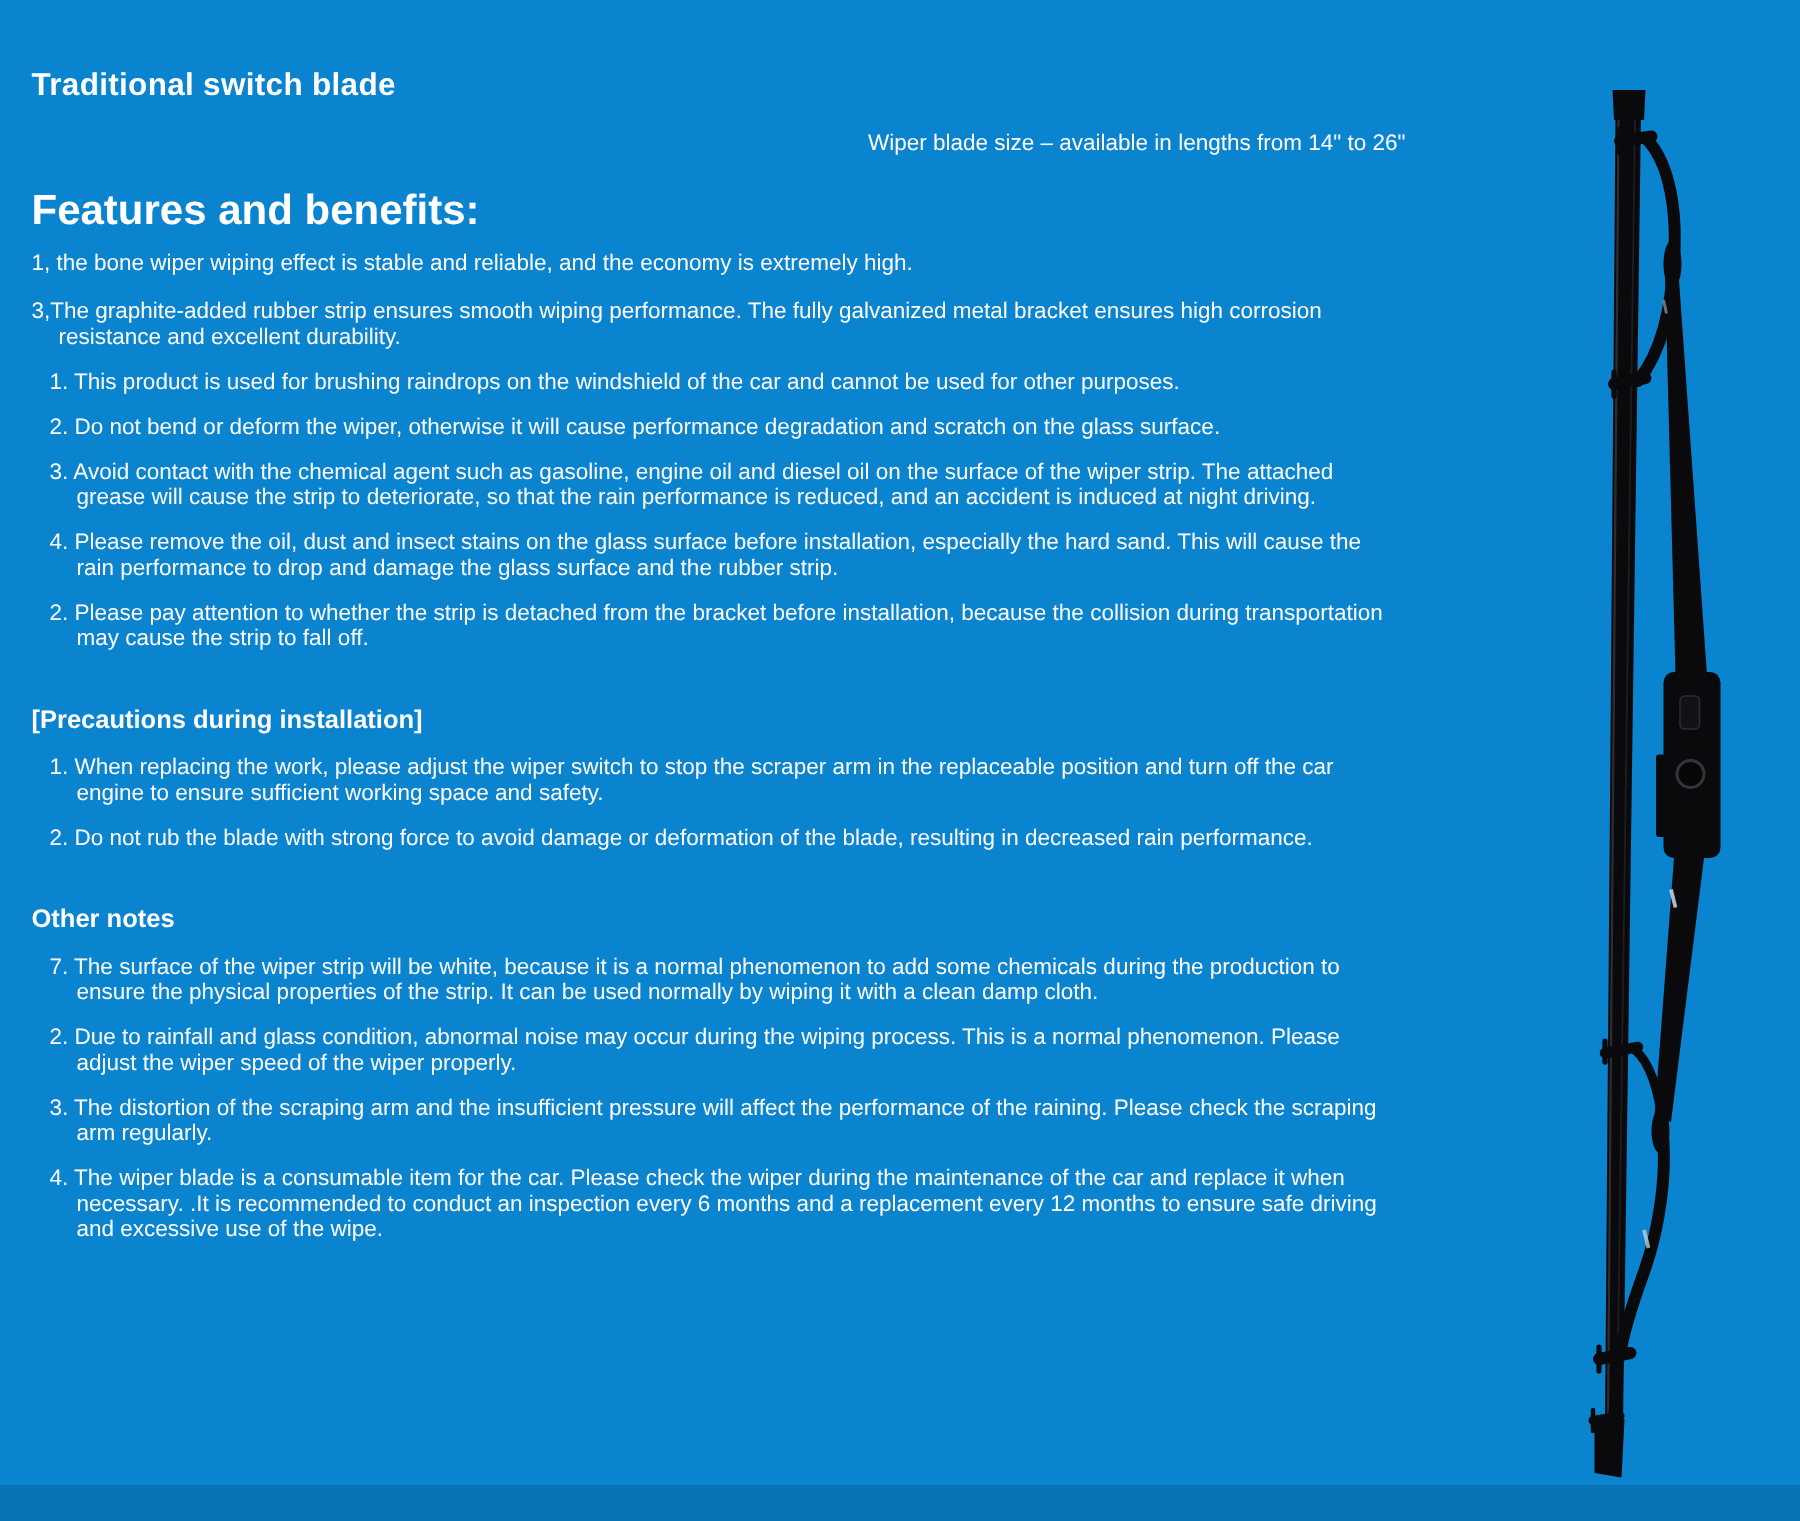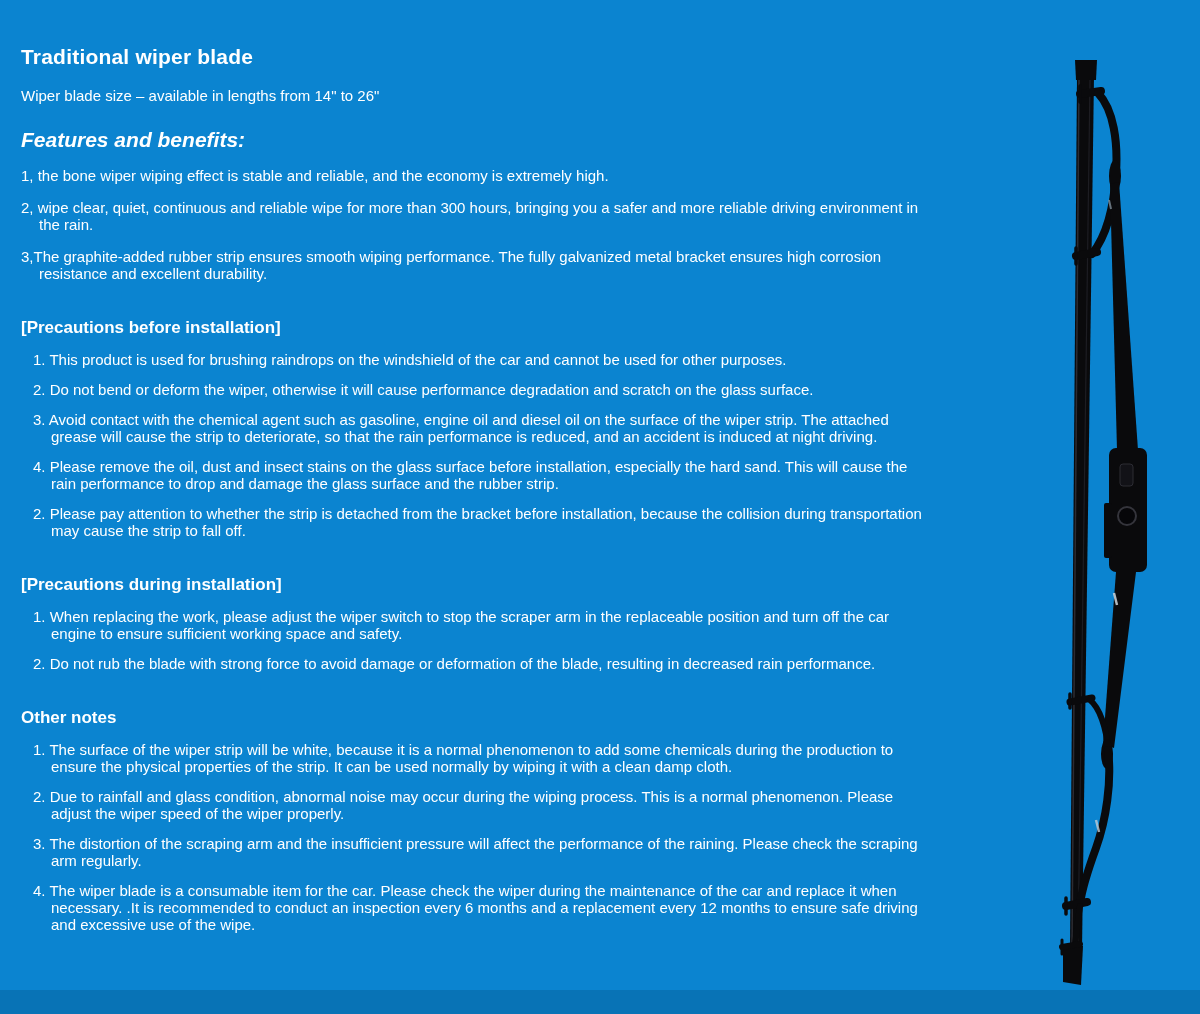--- a/index.html
+++ b/index.html
@@ -23,27 +23,27 @@
     margin: 45px 0 0;
     font-size: 21px;
     line-height: 24px;
     font-weight: bold;
     letter-spacing: 0.2px;
   }
   .subtitle {
     margin: 18px 0 0;
     font-size: 15px;
     line-height: 17px;
+    text-align: right;
   }
   .features-heading {
     margin: 24px 0 0;
-    font-size: 21px;
+    font-size: 28px;
     line-height: 24px;
     font-weight: bold;
-    font-style: italic;
   }
   .feature {
     margin: 15px 0 0;
     font-size: 15px;
     line-height: 17px;
     padding-left: 18px;
     text-indent: -18px;
   }
   .section-heading {
     margin: 36px 0 0;
@@ -71,46 +71,44 @@
     bottom: 0;
     width: 100%;
     height: 24px;
   }
 </style>
 </head>
 <body style="background: rgb(11, 132, 208);">
 
 <div class="content">
 
-  <h1 class="title">Traditional wiper blade</h1>
+  <h1 class="title">Traditional switch blade</h1>
   <p class="subtitle">Wiper blade size – available in lengths from 14" to 26"</p>
 
   <h2 class="features-heading">Features and benefits:</h2>
   <p class="feature">1, the bone wiper wiping effect is stable and reliable, and the economy is extremely high.</p>
-  <p class="feature">2, wipe clear, quiet, continuous and reliable wipe for more than 300 hours, bringing you a safer and more reliable driving environment in the rain.</p>
   <p class="feature">3,The graphite-added rubber strip ensures smooth wiping performance. The fully galvanized metal bracket ensures high corrosion resistance and excellent durability.</p>
 
   <div>
-    <h3 class="section-heading">[Precautions before installation]</h3>
     <p class="item">1. This product is used for brushing raindrops on the windshield of the car and cannot be used for other purposes.</p>
     <p class="item">2. Do not bend or deform the wiper, otherwise it will cause performance degradation and scratch on the glass surface.</p>
     <p class="item">3. Avoid contact with the chemical agent such as gasoline, engine oil and diesel oil on the surface of the wiper strip. The attached grease will cause the strip to deteriorate, so that the rain performance is reduced, and an accident is induced at night driving.</p>
     <p class="item">4. Please remove the oil, dust and insect stains on the glass surface before installation, especially the hard sand. This will cause the rain performance to drop and damage the glass surface and the rubber strip.</p>
     <p class="item">2. Please pay attention to whether the strip is detached from the bracket before installation, because the collision during transportation may cause the strip to fall off.</p>
   </div>
 
   <div>
     <h3 class="section-heading">[Precautions during installation]</h3>
     <p class="item">1. When replacing the work, please adjust the wiper switch to stop the scraper arm in the replaceable position and turn off the car engine to ensure sufficient working space and safety.</p>
     <p class="item">2. Do not rub the blade with strong force to avoid damage or deformation of the blade, resulting in decreased rain performance.</p>
   </div>
 
   <div>
     <h3 class="section-heading">Other notes</h3>
-    <p class="item">1. The surface of the wiper strip will be white, because it is a normal phenomenon to add some chemicals during the production to ensure the physical properties of the strip. It can be used normally by wiping it with a clean damp cloth.</p>
+    <p class="item">7. The surface of the wiper strip will be white, because it is a normal phenomenon to add some chemicals during the production to ensure the physical properties of the strip. It can be used normally by wiping it with a clean damp cloth.</p>
     <p class="item">2. Due to rainfall and glass condition, abnormal noise may occur during the wiping process. This is a normal phenomenon. Please adjust the wiper speed of the wiper properly.</p>
     <p class="item">3. The distortion of the scraping arm and the insufficient pressure will affect the performance of the raining. Please check the scraping arm regularly.</p>
     <p class="item">4. The wiper blade is a consumable item for the car. Please check the wiper during the maintenance of the car and replace it when necessary. .It is recommended to conduct an inspection every 6 months and a replacement every 12 months to ensure safe driving and excessive use of the wipe.</p>
   </div>
 
 </div>
 
 <div class="blade-wrap">
   <svg width="170" height="950" viewBox="0 0 170 950" xmlns="http://www.w3.org/2000/svg">
     <g fill="#0a0a0c" stroke="none">

